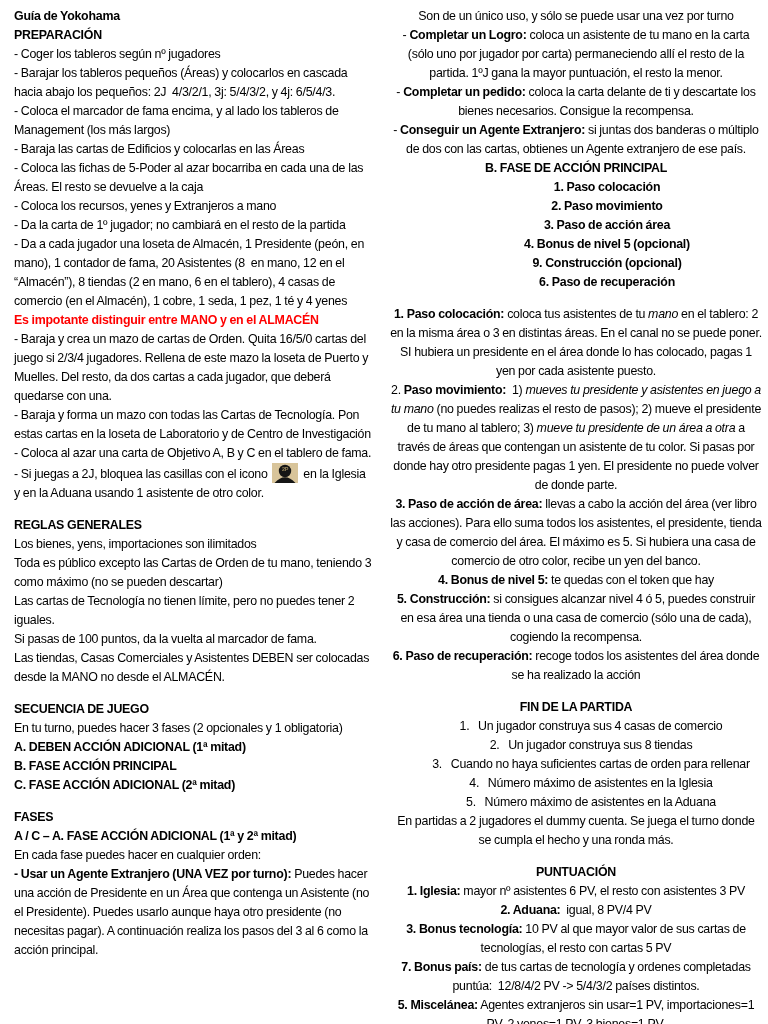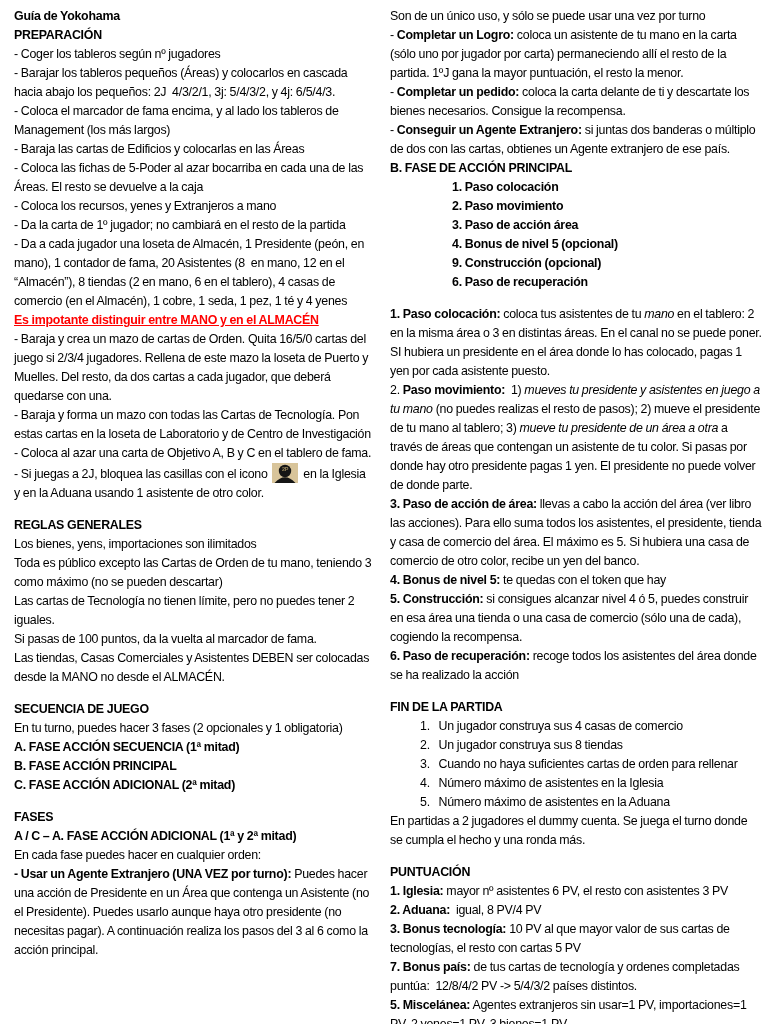--- a/index.html
+++ b/index.html
@@ -16,25 +16,25 @@
     display:flex;
   }
   .col{
     font-size:12.4px;
     line-height:19px;
     letter-spacing:-0.25px;
     word-spacing:-0.3px;
   }
   .col-left{width:360px;flex:0 0 360px;}
   .col-gap{width:16px;flex:0 0 16px;}
-  .col-right{width:372px;flex:0 0 372px;}
+  .col-right{width:372px;flex:0 0 372px;text-align:center;}
   .block{white-space:pre-wrap;}
   .b{font-weight:bold;}
   .i{font-style:italic;}
-  .red{color:var(--accent-red,#ff0000);font-weight:bold;text-decoration:underline;}
+  .red{color:var(--accent-red,#ff0000);font-weight:bold;}
   .indent{padding-left:62px;}
   .fin{padding-left:30px;}
   .sp{height:13px;}
   .icon2p{
     display:inline-block;width:26px;height:20px;
     vertical-align:-5px;margin:0 2px;
   }
   .icon2p svg{display:block;width:26px;height:20px;}
 </style>
 </head>
@@ -65,21 +65,21 @@
       <div class="block sp"></div>
       <div class="block h"><span class="b">REGLAS GENERALES</span></div>
       <div class="block"><span>Los bienes, yens, importaciones son ilimitados</span></div>
       <div class="block"><span>Toda es público excepto las Cartas de Orden de tu mano, teniendo 3 como máximo (no se pueden descartar)</span></div>
       <div class="block"><span>Las cartas de Tecnología no tienen límite, pero no puedes tener 2 iguales.</span></div>
       <div class="block"><span>Si pasas de 100 puntos, da la vuelta al marcador de fama.</span></div>
       <div class="block"><span>Las tiendas, Casas Comerciales y Asistentes DEBEN ser colocadas desde la MANO no desde el ALMACÉN.</span></div>
       <div class="block sp"></div>
       <div class="block h"><span class="b">SECUENCIA DE JUEGO</span></div>
       <div class="block"><span>En tu turno, puedes hacer 3 fases (2 opcionales y 1 obligatoria)</span></div>
-      <div class="block"><span class="b">A. FASE ACCIÓN SECUENCIA (1ª mitad)</span></div>
+      <div class="block"><span class="b">A. DEBEN ACCIÓN ADICIONAL (1ª mitad)</span></div>
       <div class="block"><span class="b">B. FASE ACCIÓN PRINCIPAL</span></div>
       <div class="block"><span class="b">C. FASE ACCIÓN ADICIONAL (2ª mitad)</span></div>
       <div class="block sp"></div>
       <div class="block h"><span class="b">FASES</span></div>
       <div class="block"><span class="b">A / C – A. FASE ACCIÓN ADICIONAL (1ª y 2ª mitad)</span></div>
       <div class="block"><span>En cada fase puedes hacer en cualquier orden:</span></div>
       <div class="block"><span class="b">- Usar un Agente Extranjero (UNA VEZ por turno): </span><span>Puedes hacer una acción de Presidente en un Área que contenga un Asistente (no el Presidente). Puedes usarlo aunque haya otro presidente (no necesitas pagar). A continuación realiza los pasos del 3 al 6 como la acción principal.</span></div>
     </div>
   <div class="col-gap"></div>
   <div class="col col-right">

